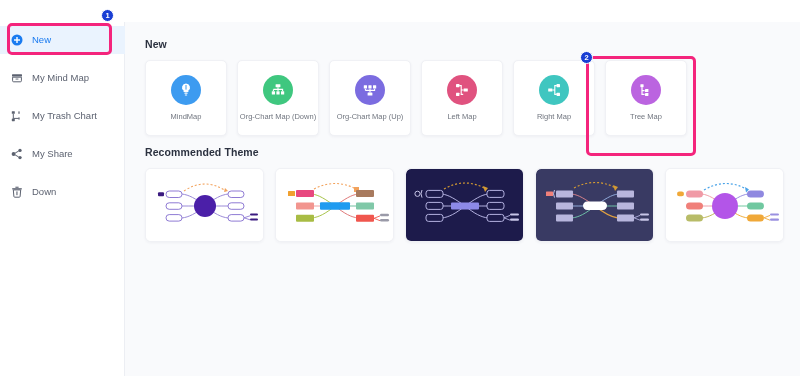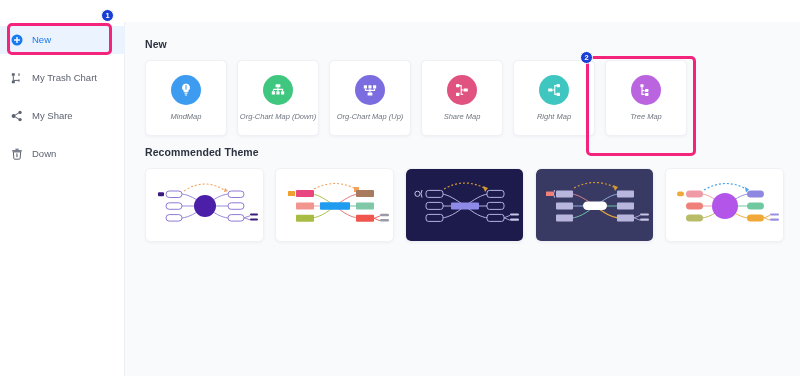--- a/index.html
+++ b/index.html
@@ -60,21 +60,21 @@
     border-radius:5px; border:1px solid #f0f1f5;
     box-shadow:0 1px 3px rgba(30,40,70,.05);
     display:flex; flex-direction:column; align-items:center;
     justify-content:center; gap:8px; cursor:pointer;
   }
   .card .circ {
     width:30px; height:30px; border-radius:50%;
     display:flex; align-items:center; justify-content:center;
   }
   .card .circ svg { display:block; }
-  .card .cap { font-size:7.5px; color:#70757f; white-space:nowrap; line-height:1;font-style:italic; }
+  .card .cap { font-size:7.5px; color:#70757f; white-space:nowrap; line-height:1; }
 
   
   .themes-title { margin-top:8px; }
   .theme-row { display:flex; gap:11px; }
   .theme {
     width:119px; height:74px; border-radius:6px;
     background:#ffffff; border:1px solid #f0f1f5;
     box-shadow:0 1px 3px rgba(30,40,70,.05);
     overflow:hidden; cursor:pointer; position:relative;
   }
@@ -115,20 +115,30 @@
         <span class="ico">
           <svg width="12" height="12" viewBox="0 0 12 12">
               <circle cx="6" cy="6" r="5.5" fill="#1a7bf0"></circle>
               <rect x="5.3" y="3" width="1.4" height="6" fill="#fff"></rect>
               <rect x="3" y="5.3" width="6" height="1.4" fill="#fff"></rect>
             </svg>
         </span>
         <span class="lbl">New</span>
       </div>
 
+      <div class="nav-item">
+        <span class="ico">
+          <svg width="12" height="12" viewBox="0 0 12 12">
+              <rect x="1" y="2.2" width="10" height="2.2" rx="0.5" fill="#5c6270"></rect>
+              <path d="M1.6 5.2h8.8v3.6a1 1 0 0 1-1 1H2.6a1 1 0 0 1-1-1z" fill="none" stroke="#5c6270" stroke-width="1"></path>
+              <rect x="4.6" y="6.6" width="2.8" height="0.9" fill="#5c6270"></rect>
+            </svg>
+        </span>
+        <span class="lbl">My Mind Map</span>
+      </div>
 
       <div class="nav-item">
         <span class="ico">
           <svg width="12" height="12" viewBox="0 0 12 12">
               <rect x="0.8" y="1.2" width="3" height="2.6" rx="0.4" fill="#5c6270"></rect>
               <rect x="7.4" y="1.4" width="1.2" height="2.4" fill="#5c6270"></rect>
               <path d="M2.3 3.8v4.6h5.5" stroke="#5c6270" stroke-width="1" fill="none"></path>
               <rect x="0.8" y="8.6" width="3" height="2.6" rx="0.4" fill="#5c6270"></rect>
               <rect x="7.4" y="7.4" width="1.2" height="2.2" fill="#5c6270"></rect>
             </svg>
@@ -209,21 +219,21 @@
 
       <div class="card">
         <span class="circ" style="background:#e0527f">
           <svg width="18" height="18" viewBox="0 0 18 18">
               <rect x="10.6" y="7.4" width="4.2" height="3.2" rx="0.4" fill="#fff"></rect>
               <path d="M10.6 9h-2.4V4.6h-2M8.2 9v4.4h2" stroke="#fff" stroke-width="1.1" fill="none"></path>
               <rect x="3" y="3" width="3.4" height="3.2" rx="0.4" fill="#fff"></rect>
               <rect x="3" y="11.8" width="3.4" height="3.2" rx="0.4" fill="#fff"></rect>
             </svg>
         </span>
-        <span class="cap">Share Map</span>
+        <span class="cap">Left Map</span>
       </div>
 
       <div class="card">
         <span class="circ" style="background:#3fc6c0">
           <svg width="18" height="18" viewBox="0 0 18 18">
               <rect x="3.2" y="7.4" width="4.2" height="3.2" rx="0.4" fill="#fff"></rect>
               <path d="M7.4 9h2.4V4.6h2M9.8 9v4.4h2" stroke="#fff" stroke-width="1.1" fill="none"></path>
               <rect x="11.6" y="3" width="3.4" height="3.2" rx="0.4" fill="#fff"></rect>
               <rect x="11.6" y="11.8" width="3.4" height="3.2" rx="0.4" fill="#fff"></rect>
             </svg>

